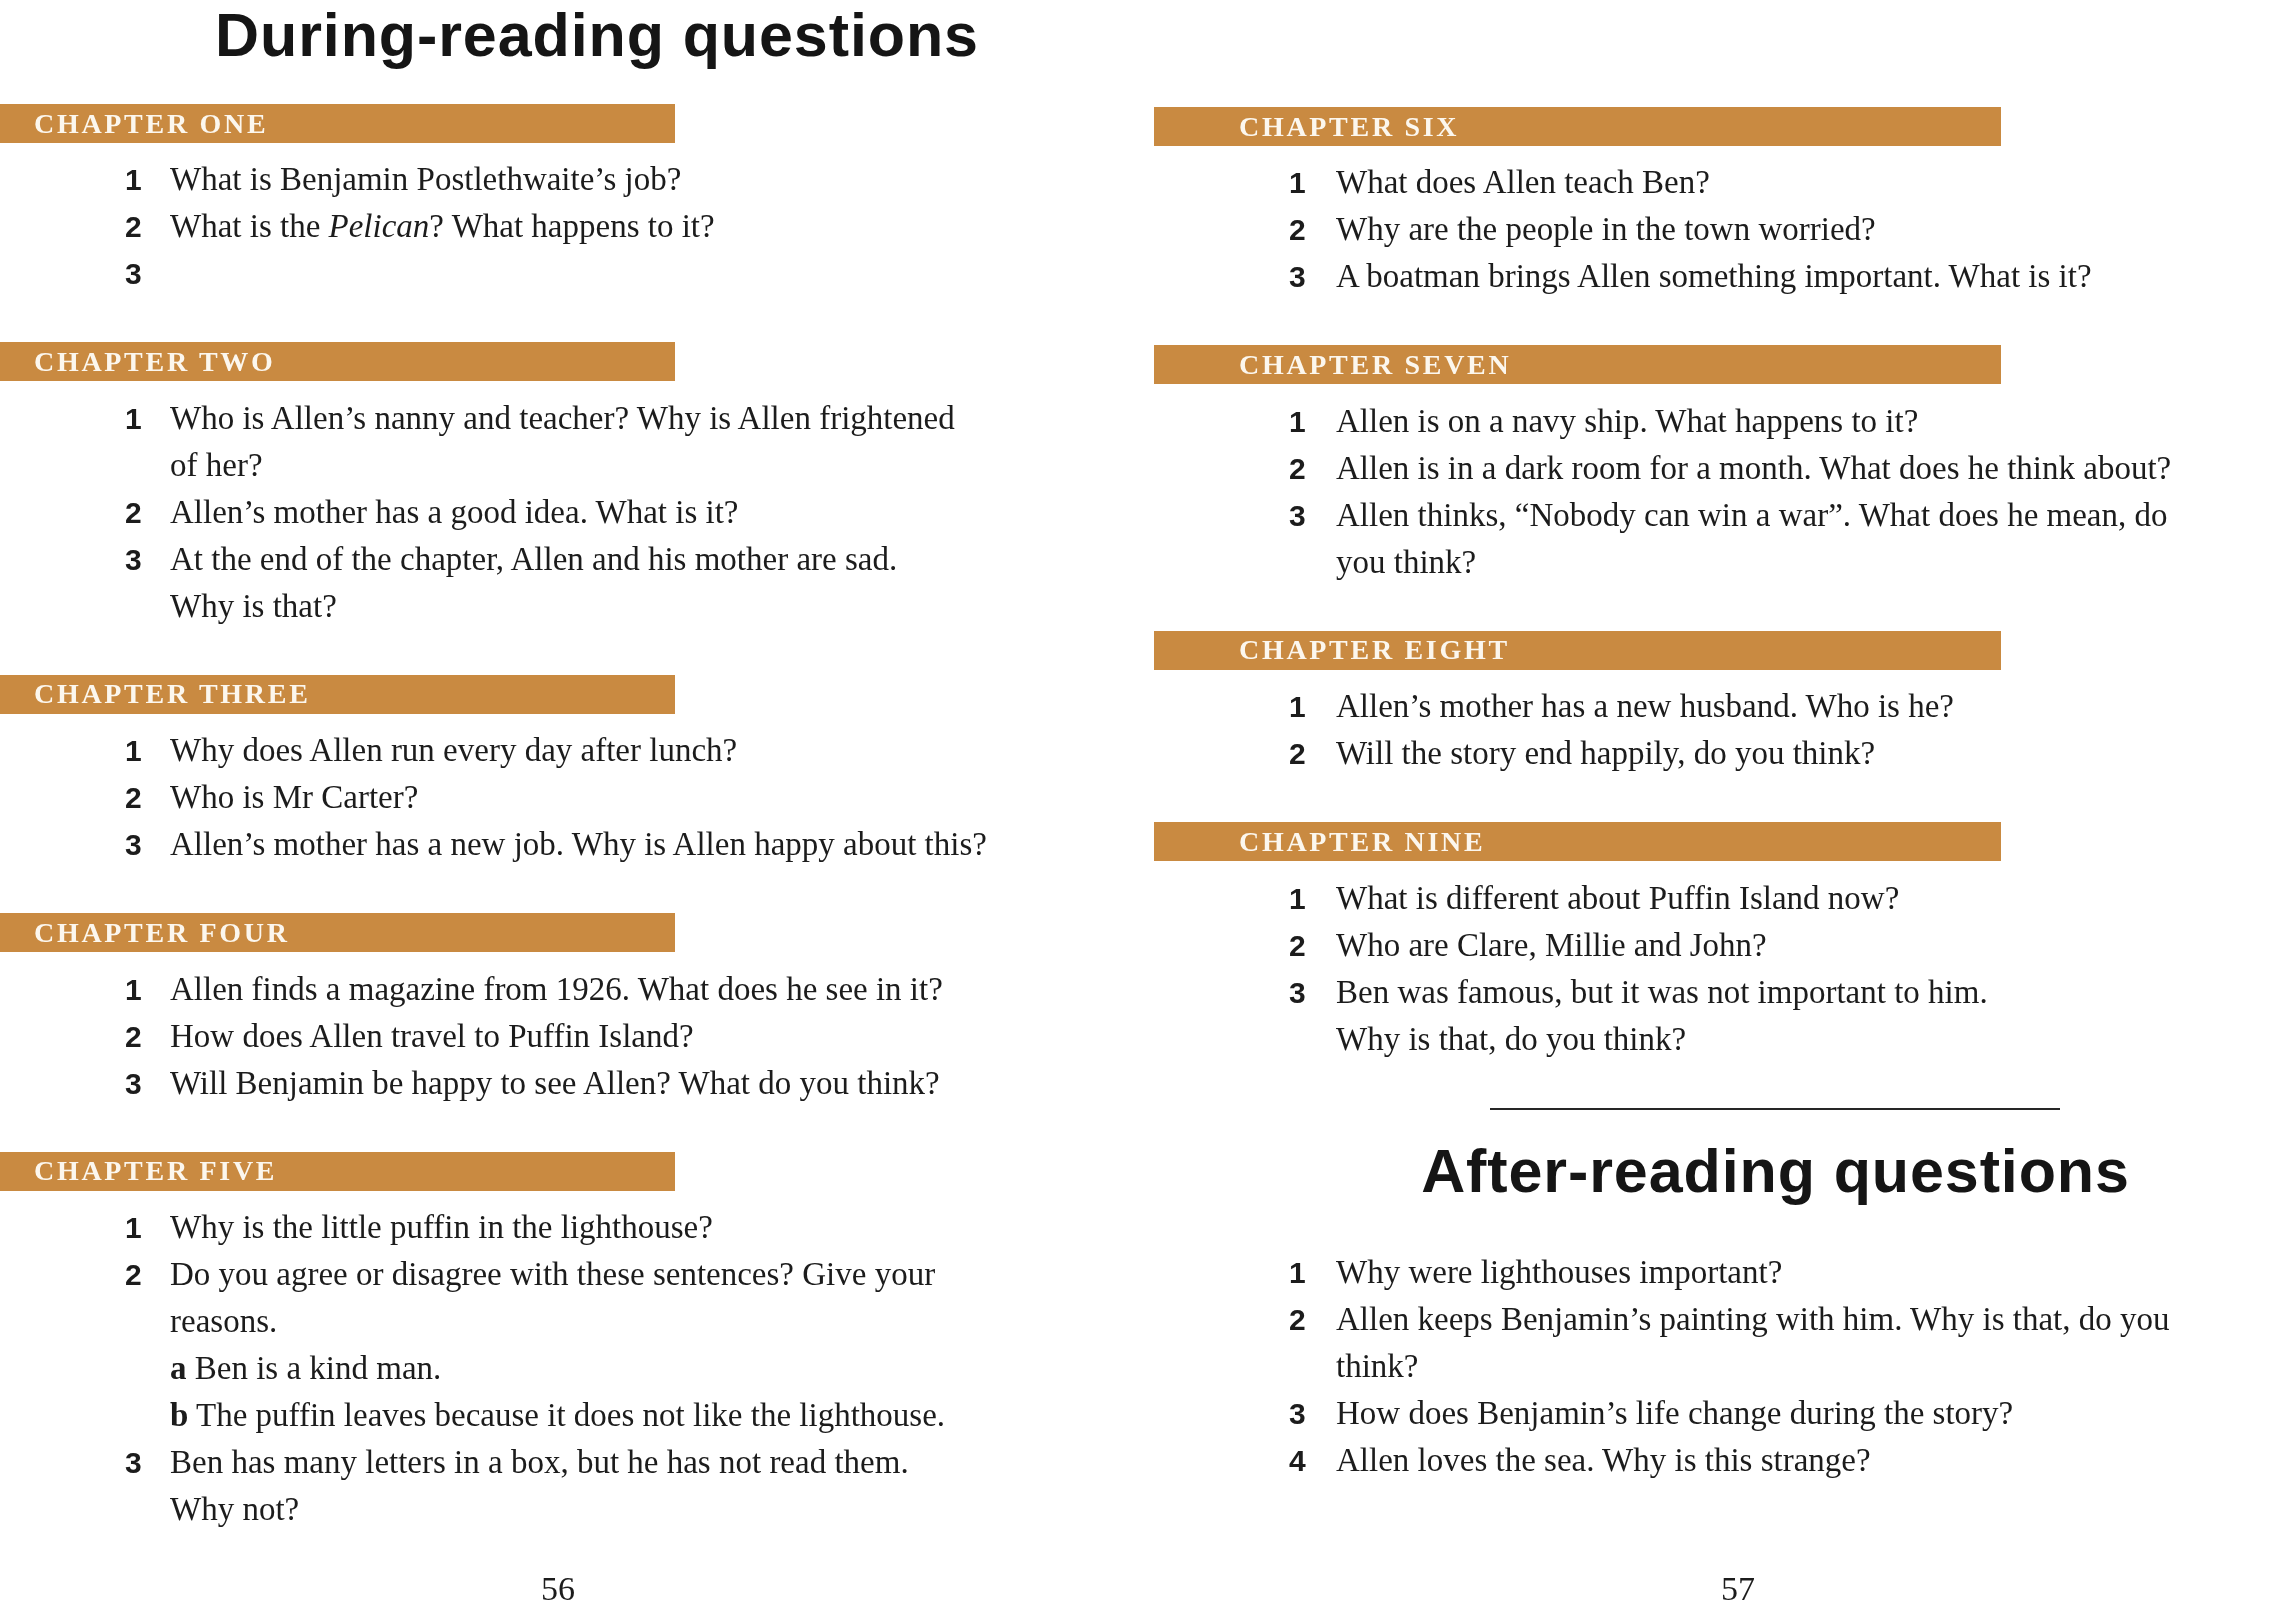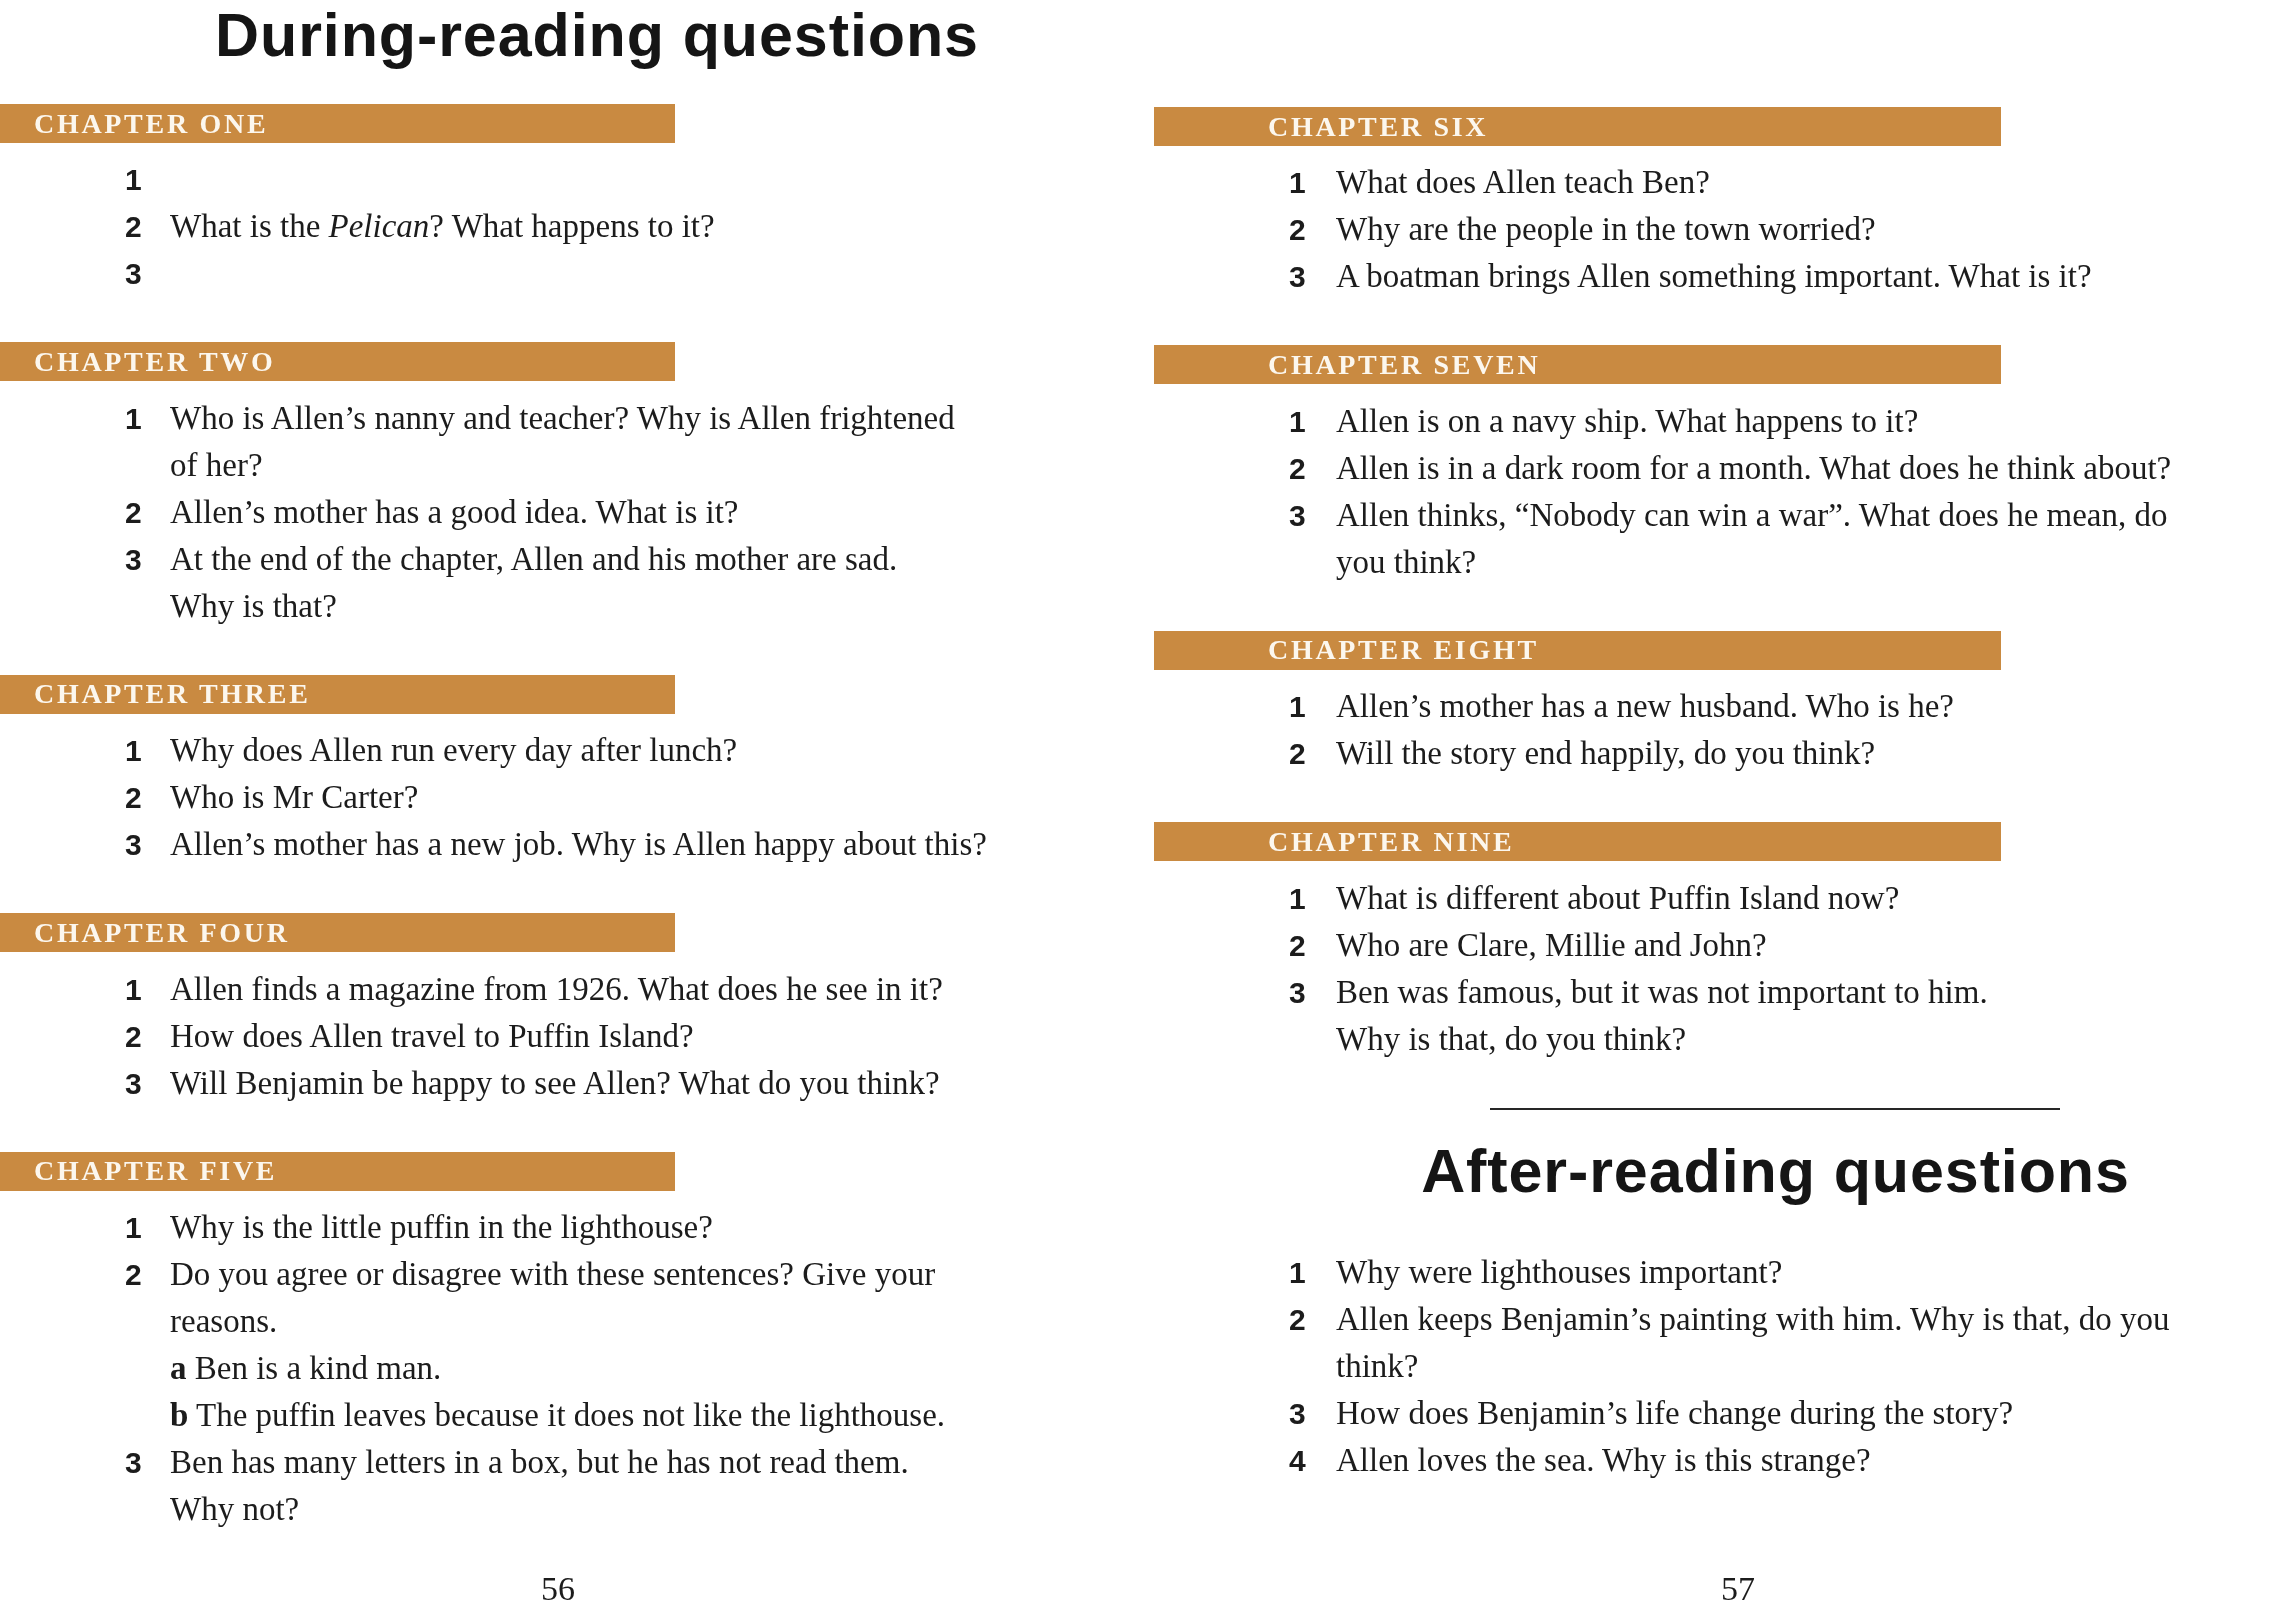--- a/index.html
+++ b/index.html
@@ -33,21 +33,21 @@
   #right-col{left:1154px; top:107px; width:1109px;}
   .chapter{margin-bottom:45px;}
   .bar{
     height:39px;
     background:#c98a41;
     display:flex;
     align-items:center;
     box-sizing:border-box;
   }
   .left .bar{width:675px; padding-left:34px;}
-  .right .bar{width:847px; padding-left:114px;}
+  .right .bar{width:847px; padding-left:85px;}
   .bar-label{
     font-family:"Liberation Serif", serif;
     font-weight:bold;
     font-size:28px;
     letter-spacing:2.7px;
     color:#fcf7ee;
     white-space:nowrap;
   }
   .qs{padding-top:13.4px;}
   .q{
@@ -97,20 +97,21 @@
 
   <div id="left-col" class="col left">
     <div id="left-sections">
   <section class="chapter">
     <div class="bar">
       <span class="bar-label">CHAPTER ONE</span>
     </div>
     <div class="qs">
   <div class="q">
     <span class="q-num">1</span>
+    <span class="q-text">What is Benjamin Postlethwaite’s job?</span>
   </div>
 
   <div class="q">
     <span class="q-num">2</span>
     <span class="q-text">What is the <i>Pelican</i>? What happens to it?</span>
   </div>
 
   <div class="q">
     <span class="q-num">3</span>
   </div>

